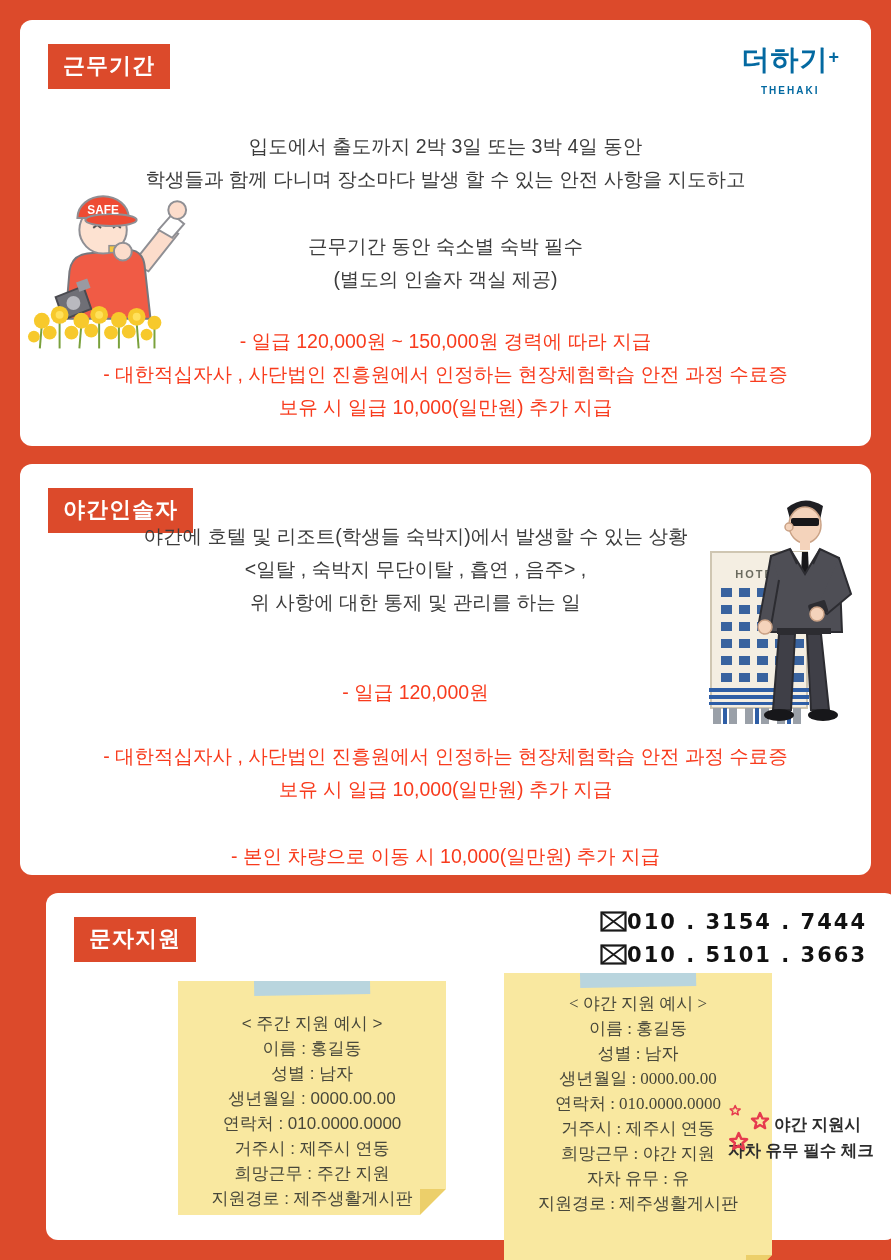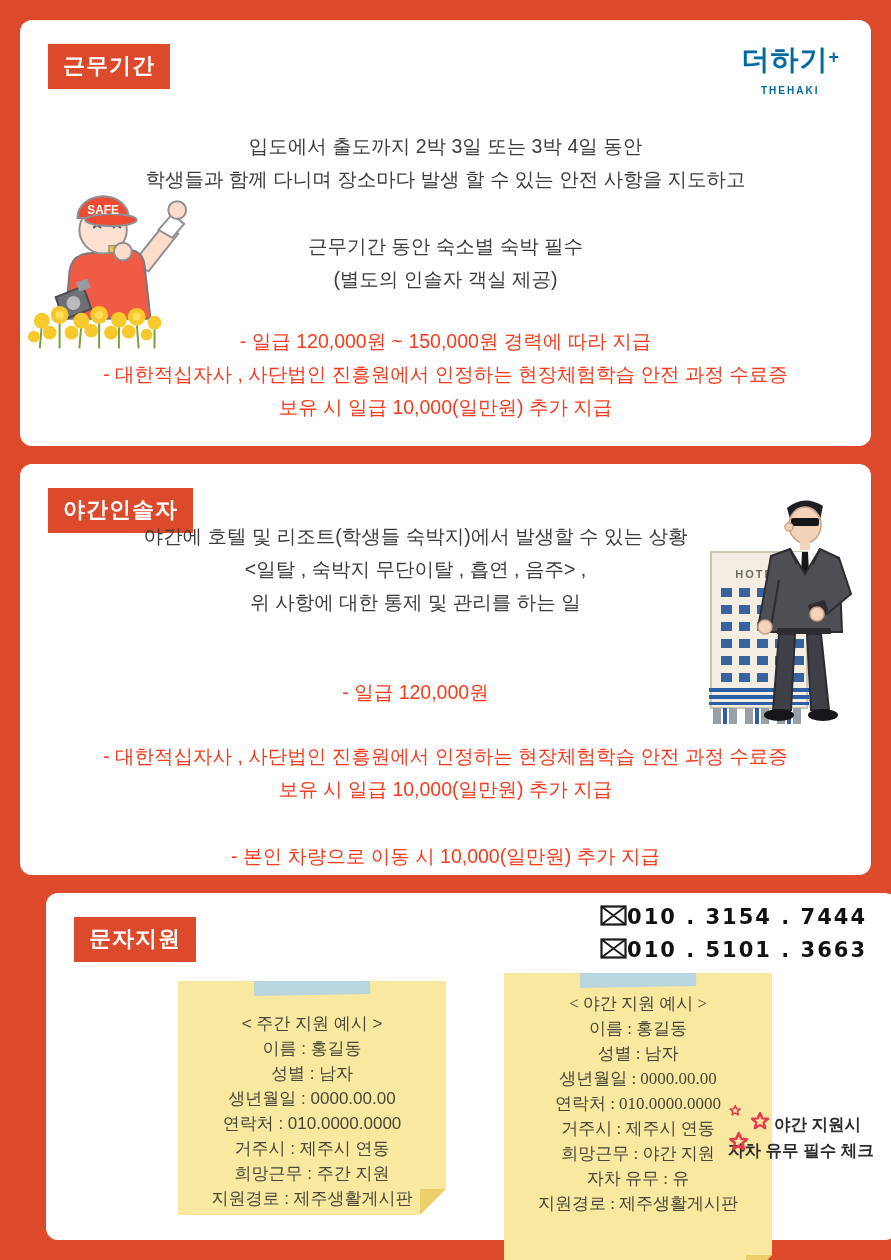--- a/index.html
+++ b/index.html
@@ -38,21 +38,21 @@
 
   #night-desc { position:absolute; top:56px;  left:0;  right:60px; }
   #night-pay  { position:absolute; top:212px; left:0;  right:60px; }
   #night-cert { position:absolute; top:276px; left:0;  right:0; }
   #night-car  { position:absolute; top:376px; left:0;  right:0; }
 
   .officer-illust { position:absolute; left:6px; top:148px; width:168px; height:184px; }
   .guard-illust   { position:absolute; right:12px; top:8px; width:150px; height:255px; }
 
   .phones { position:absolute; top:12px; right:30px; }
-  .phone-row { display:flex; align-items:flex-start; justify-content:flex-end; height:33px; }
+  .phone-row { display:flex; align-items:center; justify-content:flex-end; height:33px; }
   .phone-num { font-size:21px; font-weight:bold; color:#111111; letter-spacing:2px; font-family:"DejaVu Sans", sans-serif; }
 
   .note {
     position:absolute; width:268px;
     background:#f9e8a0;
     clip-path: polygon(0 0, 100% 0, 100% calc(100% - 26px), calc(100% - 26px) 100%, 0 100%);
     padding-top:18px;
   }
   #note-day   { left:132px; top:88px;  height:234px; padding-top:30px; }
   #note-night { left:458px; top:80px;  height:308px;font-family:Liberation Serif, serif; }

